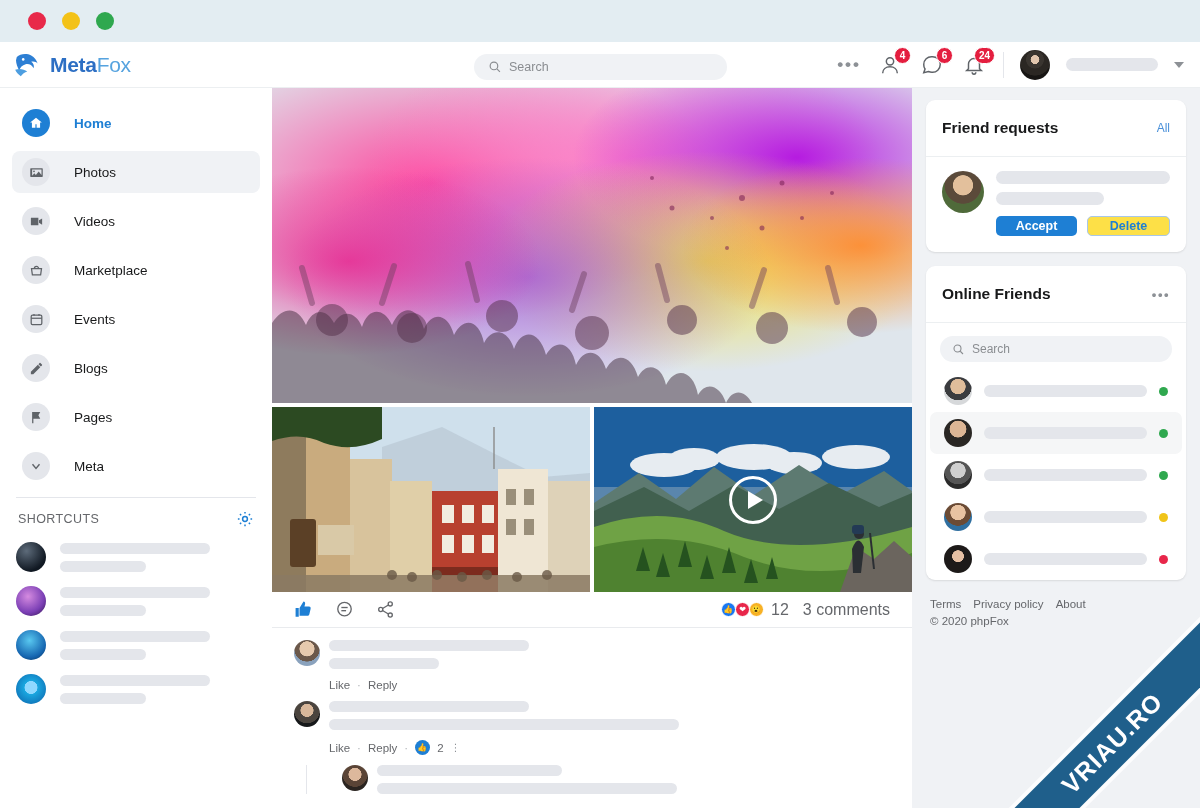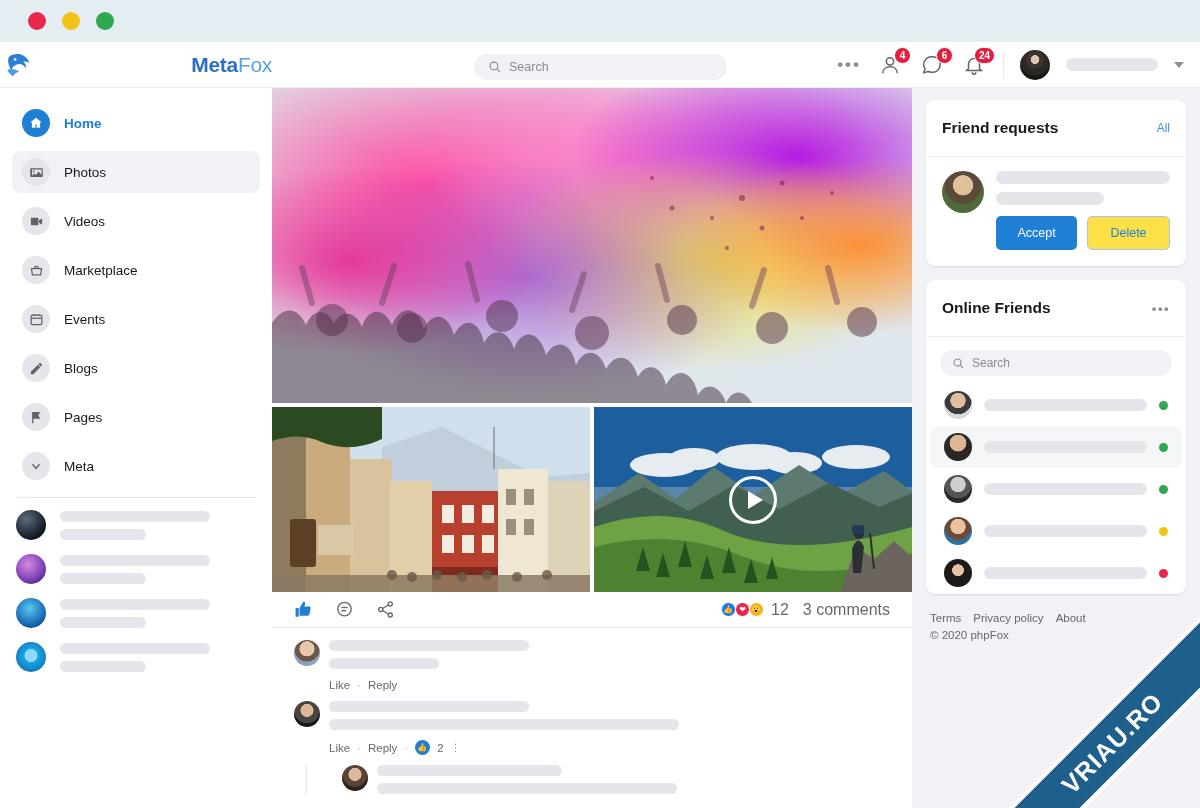--- a/index.html
+++ b/index.html
@@ -20,21 +20,21 @@
   .dot.red { background: #e8294a; }
   .dot.yellow { background: #f3c218; }
   .dot.green { background: #2fa84f; }
 
   
   .header {
     height: 46px; background: #ffffff;
     display: flex; align-items: center; position: relative;
     border-bottom: 1px solid #eceff1;
   }
-  .logo-wrap { display: flex; align-items: center; gap: 6px; padding-left: 4px; width: 272px; justify-content: space-between; }
+  .logo-wrap { display: flex; align-items: center; gap: 6px; padding-left: 12px; width: 272px; }
   .logo-mark { width: 32px; height: 32px; flex: none; }
   .logo-text { font-size: 21px; font-weight: 700; letter-spacing: -0.3px; }
   .logo-text .meta { color: #2d6fc4; }
   .logo-text .fox { color: #56a3df; font-weight: 400; }
 
   .searchbox {
     position: absolute; left: 474px; top: 55%; transform: translateY(-50%);
     width: 253px; height: 26px; background: #f0f2f5; border-radius: 14px;
     display: flex; align-items: center; gap: 8px; padding: 0 14px;
   }
@@ -59,21 +59,21 @@
 
   
   .body { display: flex; height: 720px; background: #f0f2f5; }
 
   
   .sidebar {
     width: 272px; background: #fff; padding: 14px 12px 0 12px;
     overflow: hidden; position: relative; flex: none;
   }
   .nav-item {
-    display: flex; align-items: center; gap: 14px; height: 42px;
+    display: flex; align-items: center; gap: 24px; height: 42px;
     padding: 0 10px; border-radius: 8px; margin-bottom: 7px; cursor: pointer;
   }
   .nav-item.active-bg { background: #f0f2f5; }
   .nav-ic {
     width: 28px; height: 28px; border-radius: 50%; background: #e4e6eb; flex: none;
     display: flex; align-items: center; justify-content: center; color: #5f6368;
   }
   .nav-ic.blue { background: #1e7fd4; color: #fff; }
   .nav-label { font-size: 13.5px; color: #18191a; }
   .nav-item.home .nav-label { color: #1e7fd4; font-weight: 700; }
@@ -141,21 +141,21 @@
     padding: 19px 16px; border-bottom: 1px solid #eceff1;
   }
   .card-title { font-size: 15.5px; font-weight: 700; color: #18191a; }
   .card-all { font-size: 12px; color: #4a90d9; cursor: pointer; }
   .card-dots { color: #8d9196; letter-spacing: 1.5px; font-size: 13px; font-weight: 700; }
   .fr-row { display: flex; gap: 12px; padding: 14px 16px 16px 16px; }
   .fr-av { width: 42px; height: 42px; }
   .fr-right { flex: 1; }
   .fr-btns { display: flex; gap: 10px; margin-top: 11px; }
   .btn {
-    height: 34px; border-radius: 5px; font-size: 12.5px; font-weight: 400;
+    height: 20px; border-radius: 5px; font-size: 12.5px; font-weight: 700;
     display: flex; align-items: center; justify-content: center; cursor: pointer; flex: 1;
   }
   .btn.primary { background: #1e7fd4; color: #fff; }
   .btn.ghost { background: #fde047; color: #1e7fd4; border: 1px solid #a8c7e8; }
 
   .of-search {
     margin: 13px 14px 8px 14px; height: 26px; background: #f0f2f5; border-radius: 14px;
     display: flex; align-items: center; gap: 8px; padding: 0 12px;
   }
   .of-search .ph { font-size: 12px; color: #8a8d91; }
@@ -326,20 +326,27 @@
         <div class="nav-ic">
           <svg width="14" height="14" viewBox="0 0 24 24" fill="none" stroke="#5f6368" stroke-width="2.4">
               <polyline points="6,9 12,16 18,9"></polyline>
             </svg>
         </div>
         <span class="nav-label">Meta</span>
       </div>
 
       <div class="hr"></div>
 
+      <div class="shortcuts-head">
+        <span class="shortcuts-title">SHORTCUTS</span>
+        <svg class="gear" viewBox="0 0 24 24" fill="none" stroke="#1e7fd4" stroke-width="2">
+          <circle cx="12" cy="12" r="3.2"></circle>
+          <path d="M12 2.5v2.2M12 19.3v2.2M21.5 12h-2.2M4.7 12H2.5M18.7 5.3l-1.6 1.6M6.9 17.1l-1.6 1.6M18.7 18.7l-1.6-1.6M6.9 6.9L5.3 5.3"></path>
+        </svg>
+      </div>
 
       <div class="sc-item">
         <div class="avatar sc-av" style="background:radial-gradient(circle at 35% 30%, #5d6b7a, #101822 70%);"></div>
         <div class="sc-lines">
           <div class="skel" style="width:150px"></div>
           <div class="skel" style="width:86px"></div>
         </div>
       </div>
       <div class="sc-item">
         <div class="avatar sc-av" style="background:radial-gradient(circle at 40% 35%, #d58be0, #7b3fb5 60%, #2d1145 100%);"></div>

